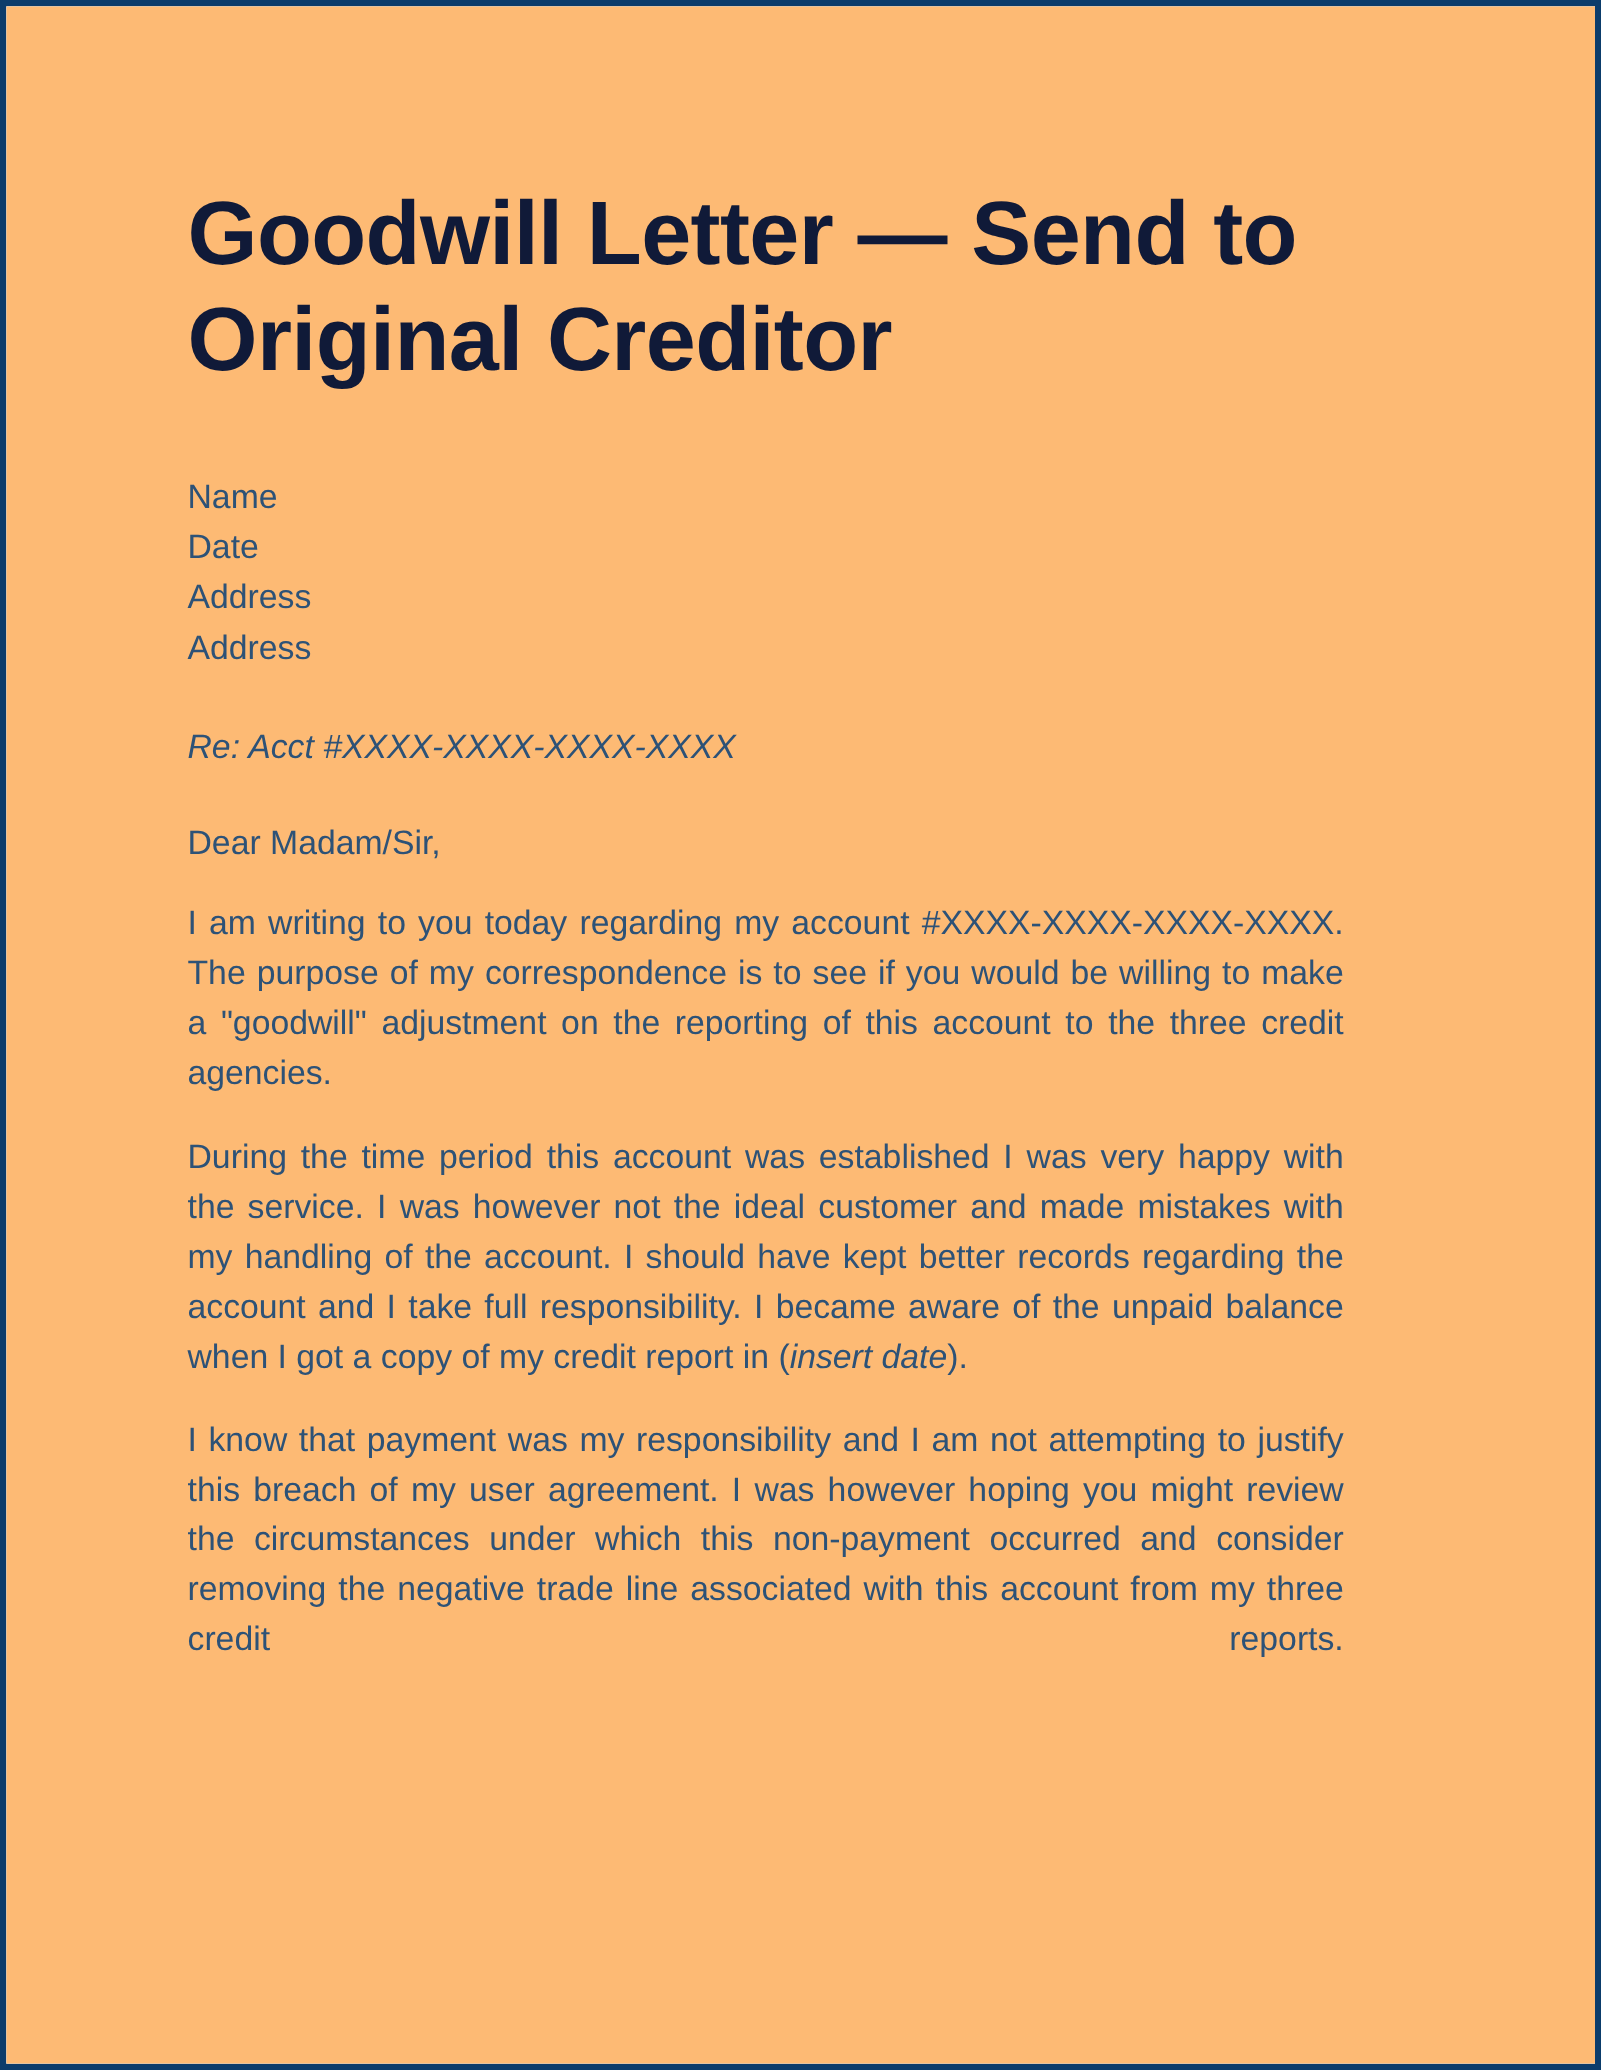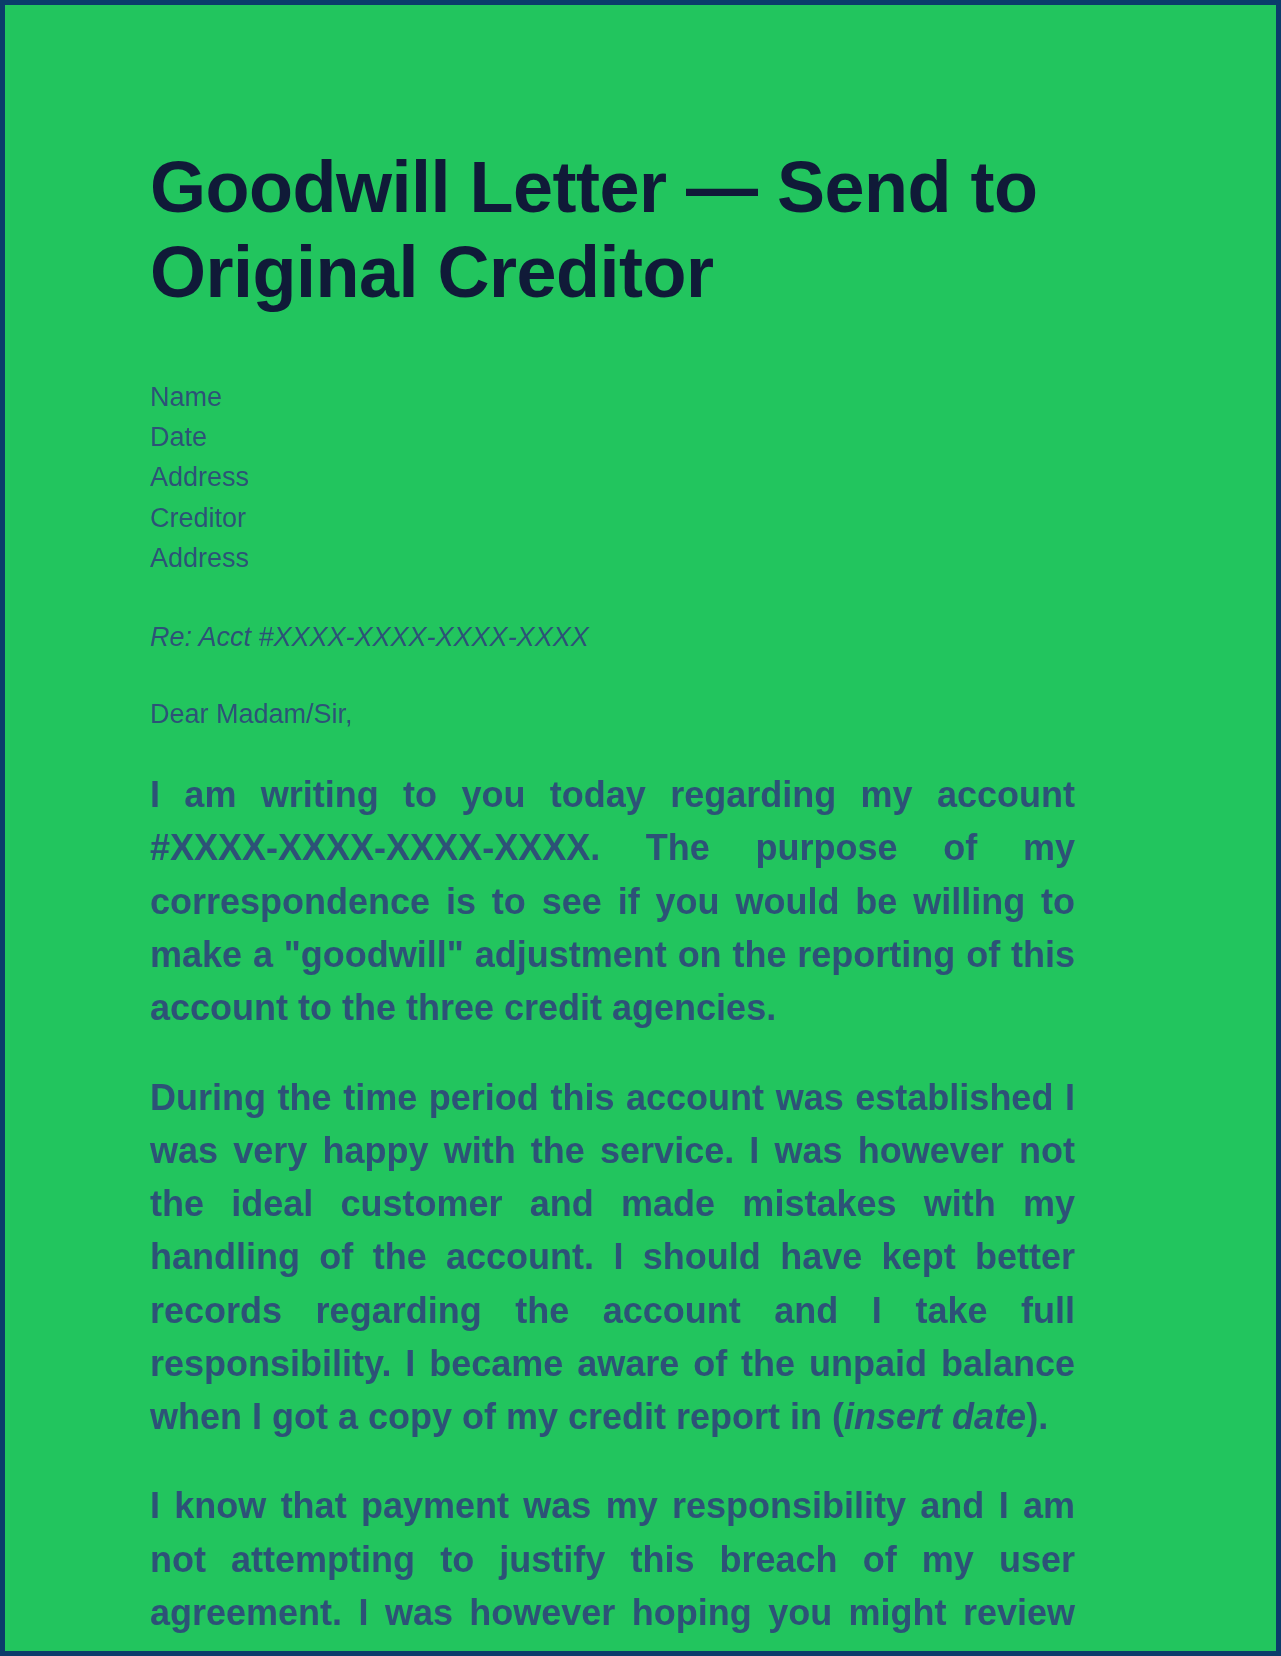--- a/index.html
+++ b/index.html
@@ -18,21 +18,21 @@
     background: #ffffff;
     border: 5px solid #0b3c6b;
     overflow: hidden;
   }
   .sheet {
     position: absolute;
     left: 0;
     top: 0;
     right: 0;
     bottom: 0;
-    background: #22c55e;
+    background: #fdba74;
   }
   .content {
     position: absolute;
     left: 145px;
     top: 140px;
     width: 925px;
   }
   .doc-title {
     margin: 0 0 0 0;
     font-family: "Liberation Sans", sans-serif;
@@ -60,25 +60,24 @@
     font-style: italic;
   }
   .salutation {
     margin-top: 42px;
     color: #2d5277;
     font-size: 27px;
     line-height: 1.3;
   }
   .body-para {
     color: #2d5277;
-    font-size: 36px;
+    font-size: 27px;
     line-height: 1.48;
     text-align: justify;
     text-justify: inter-word;
-    font-weight: bold;
   }
   .body-para.last {
     text-align: justify;
   }
   .body-para.last::after {
     content: "";
     display: inline-block;
     width: 100%;
   }
   .italic {
@@ -91,21 +90,20 @@
 <div class="page">
   <div class="sheet">
     <div class="content">
 
       <h1 class="doc-title">Goodwill Letter — Send to Original Creditor</h1>
 
       <div class="addr-block">
         <div class="addr-line">Name</div>
         <div class="addr-line">Date</div>
         <div class="addr-line">Address</div>
-        <div class="addr-line">Creditor</div>
         <div class="addr-line">Address</div>
       </div>
 
       <div class="re-line">Re: Acct #XXXX-XXXX-XXXX-XXXX</div>
 
       <div class="salutation">Dear Madam/Sir,</div>
 
       <p class="body-para">I am writing to you today regarding my account #XXXX-XXXX-XXXX-XXXX. The purpose of my correspondence is to see if you would be willing to make a "goodwill" adjustment on the reporting of this account to the three credit agencies.</p>
 
       <p class="body-para"><span>During the time period this account was established I was very happy with the service. I was however not the ideal customer and made mistakes with my handling of the account. I should have kept better records regarding the account and I take full responsibility. I became aware of the unpaid balance when I got a copy of my credit report in (</span><span class="italic">insert date</span><span>).</span></p>

